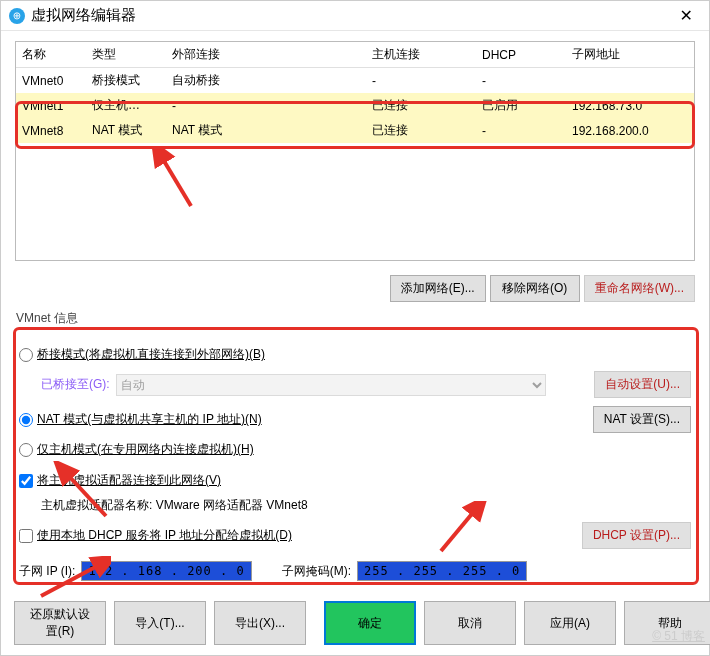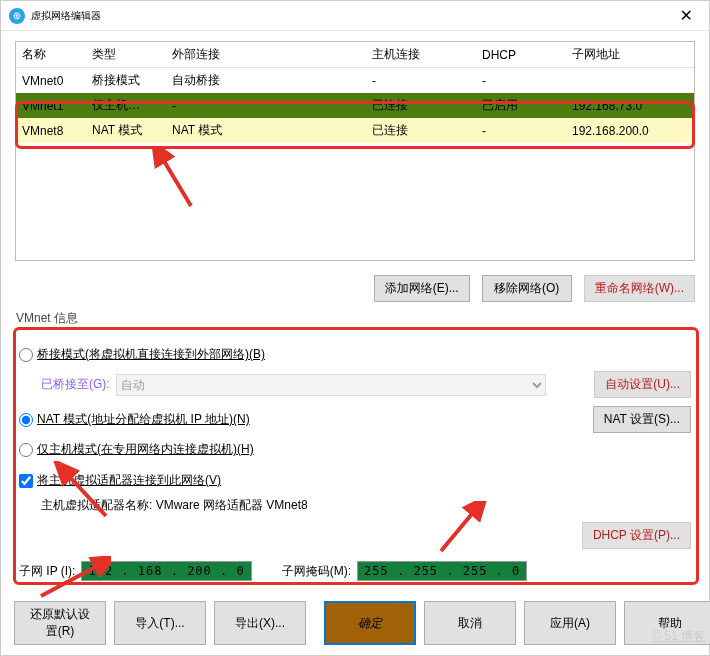--- a/index.html
+++ b/index.html
@@ -1,42 +1,42 @@
 <!DOCTYPE html>
 <html><head>
 <meta charset="utf-8">
 <style>
 * { box-sizing: border-box; margin: 0; padding: 0; font-family: "Microsoft YaHei", Tahoma, sans-serif; font-size: 12px; }
 body { background: #f0f0f0; width: 710px; height: 656px; position: relative; }
 .window { background: #fff; width: 710px; height: 656px; border: 1px solid #ccc; position: relative; }
 .titlebar { height: 30px; display: flex; align-items: center; padding: 0 8px; border-bottom: 1px solid #e6e6e6; }
 .title-icon { width: 16px; height: 16px; background: #29a3e8; border-radius: 50%; margin-right: 6px; display: flex; align-items: center; justify-content: center; color: #fff; font-size: 10px; }
-.titlebar .title { flex: 1; font-size: 10px; }
+.titlebar .title { flex: 1; font-size: 15px; }
 .close-x { font-family: Arial; font-size: 16px; cursor: pointer; padding: 0 8px; }
 .content { padding: 10px 14px 6px; }
 .table-wrap { border: 1px solid #bbb; height: 220px; background: #fff; overflow: hidden; position: relative; }
 table { width: 100%; border-collapse: collapse; }
 th { text-align: left; font-weight: normal; padding: 4px 6px; border-bottom: 1px solid #e0e0e0; height: 22px; }
 td { padding: 4px 6px; height: 20px; }
 tr.row1 td { background: #fff; }
-tr.row2 td { background: #4d7c0f; }
+tr.row2 td { background: #fef9c3; }
 tr.row3 td { background: #fef9c3; }
-.mid-buttons { text-align: right; padding: 8px 14px; display: flex; justify-content: flex-end; gap: 12px; }
+.mid-buttons { text-align: right; padding: 8px 14px; display: flex; justify-content: flex-end; gap: 4px; }
 .btn { background: #e1e1e1; border: 1px solid #adadad; padding: 4px 10px; min-width: 90px; text-align: center; cursor: pointer; font-size: 12px; }
 .btn.disabled { color: #b91c1c; border-color: #ccc; }
-.btn.primary { border: 2px solid #0078d7; background: #a16207; font-style: italic; }
+.btn.primary { border: 2px solid #0078d7; background: #22c55e; }
 .group-title { padding: 0 15px 2px; color: #444; }
 .panel { margin: 0 14px; border-top: 1px solid #ddd; padding: 8px 4px 4px; }
 .row { display: flex; align-items: center; margin: 8px 0; gap: 6px; }
 .row label { display: flex; align-items: center; gap: 4px; text-decoration: underline; }
 .indent { margin-left: 22px; }
 select.dropdown { flex: 1; max-width: 430px; height: 22px; background: #eee; color: #777; border: 1px solid #ccc; }
 .side-btn { margin-left: auto; min-width: 96px; }
 input[type=radio], input[type=checkbox] { width: 14px; height: 14px; margin: 0; }
-.ipbox { border: 1px solid #999; padding: 2px 6px; font-family: Consolas, monospace; background: #15803d; min-width: 130px; text-align: center; display: inline-block; letter-spacing: 1px; }
+.ipbox { border: 1px solid #999; padding: 2px 6px; font-family: Consolas, monospace; background: #1d4ed8; min-width: 130px; text-align: center; display: inline-block; letter-spacing: 1px; }
 .bottom-bar { display: flex; gap: 8px; padding: 8px 13px; justify-content: flex-start; border-top: none; }
 .bottom-bar .btn { min-width: 92px; }
 .bottom-bar .spacer { flex: 0 0 2px; }
 
 
 .hl { position: absolute; border: 3px solid #e53028; border-radius: 6px; pointer-events: none; }
 .hl1 { left: 14px; top: 100px; width: 680px; height: 48px; }
 .hl2 { left: 12px; top: 326px; width: 686px; height: 258px; }
 .arrow { position: absolute; pointer-events: none; }
 .watermark { position: absolute; right: 4px; bottom: 10px; color: #ccc; font-size: 12px; text-decoration: underline; }
@@ -113,21 +113,21 @@
       <span style="color:#8b5cf6">已桥接至(G):</span>
       <select class="dropdown" disabled="">
         <option>自动</option>
       </select>
       <button class="btn side-btn disabled">自动设置(U)...</button>
     </div>
 
     <div class="row">
       <label>
         <input type="radio" name="mode" checked="" style="">
-        <span>NAT 模式(地址分配给虚拟机 IP 地址)(N)</span>
+        <span>NAT 模式(与虚拟机共享主机的 IP 地址)(N)</span>
       </label>
       <button class="btn side-btn">NAT 设置(S)...</button>
     </div>
 
     <div class="row">
       <label>
         <input type="radio" name="mode" style="">
         <span>仅主机模式(在专用网络内连接虚拟机)(H)</span>
       </label>
     </div>
@@ -136,20 +136,24 @@
       <label>
         <input type="checkbox" checked="" style="">
         <span>将主机虚拟适配器连接到此网络(V)</span>
       </label>
     </div>
     <div class="row indent" style="margin-top:2px">
       <span>主机虚拟适配器名称: VMware 网络适配器 VMnet8</span>
     </div>
 
     <div class="row">
+      <label>
+        <input type="checkbox" style="">
+        <span>使用本地 DHCP 服务将 IP 地址分配给虚拟机(D)</span>
+      </label>
       <button class="btn side-btn disabled">DHCP 设置(P)...</button>
     </div>
 
     <div class="row" style="margin-top:12px">
       <span>子网 IP (I):</span>
       <span class="ipbox">192 . 168 . 200 .  0</span>
       <span style="width:18px"></span>
       <span>子网掩码(M):</span>
       <span class="ipbox">255 . 255 . 255 .  0</span>
     </div>

